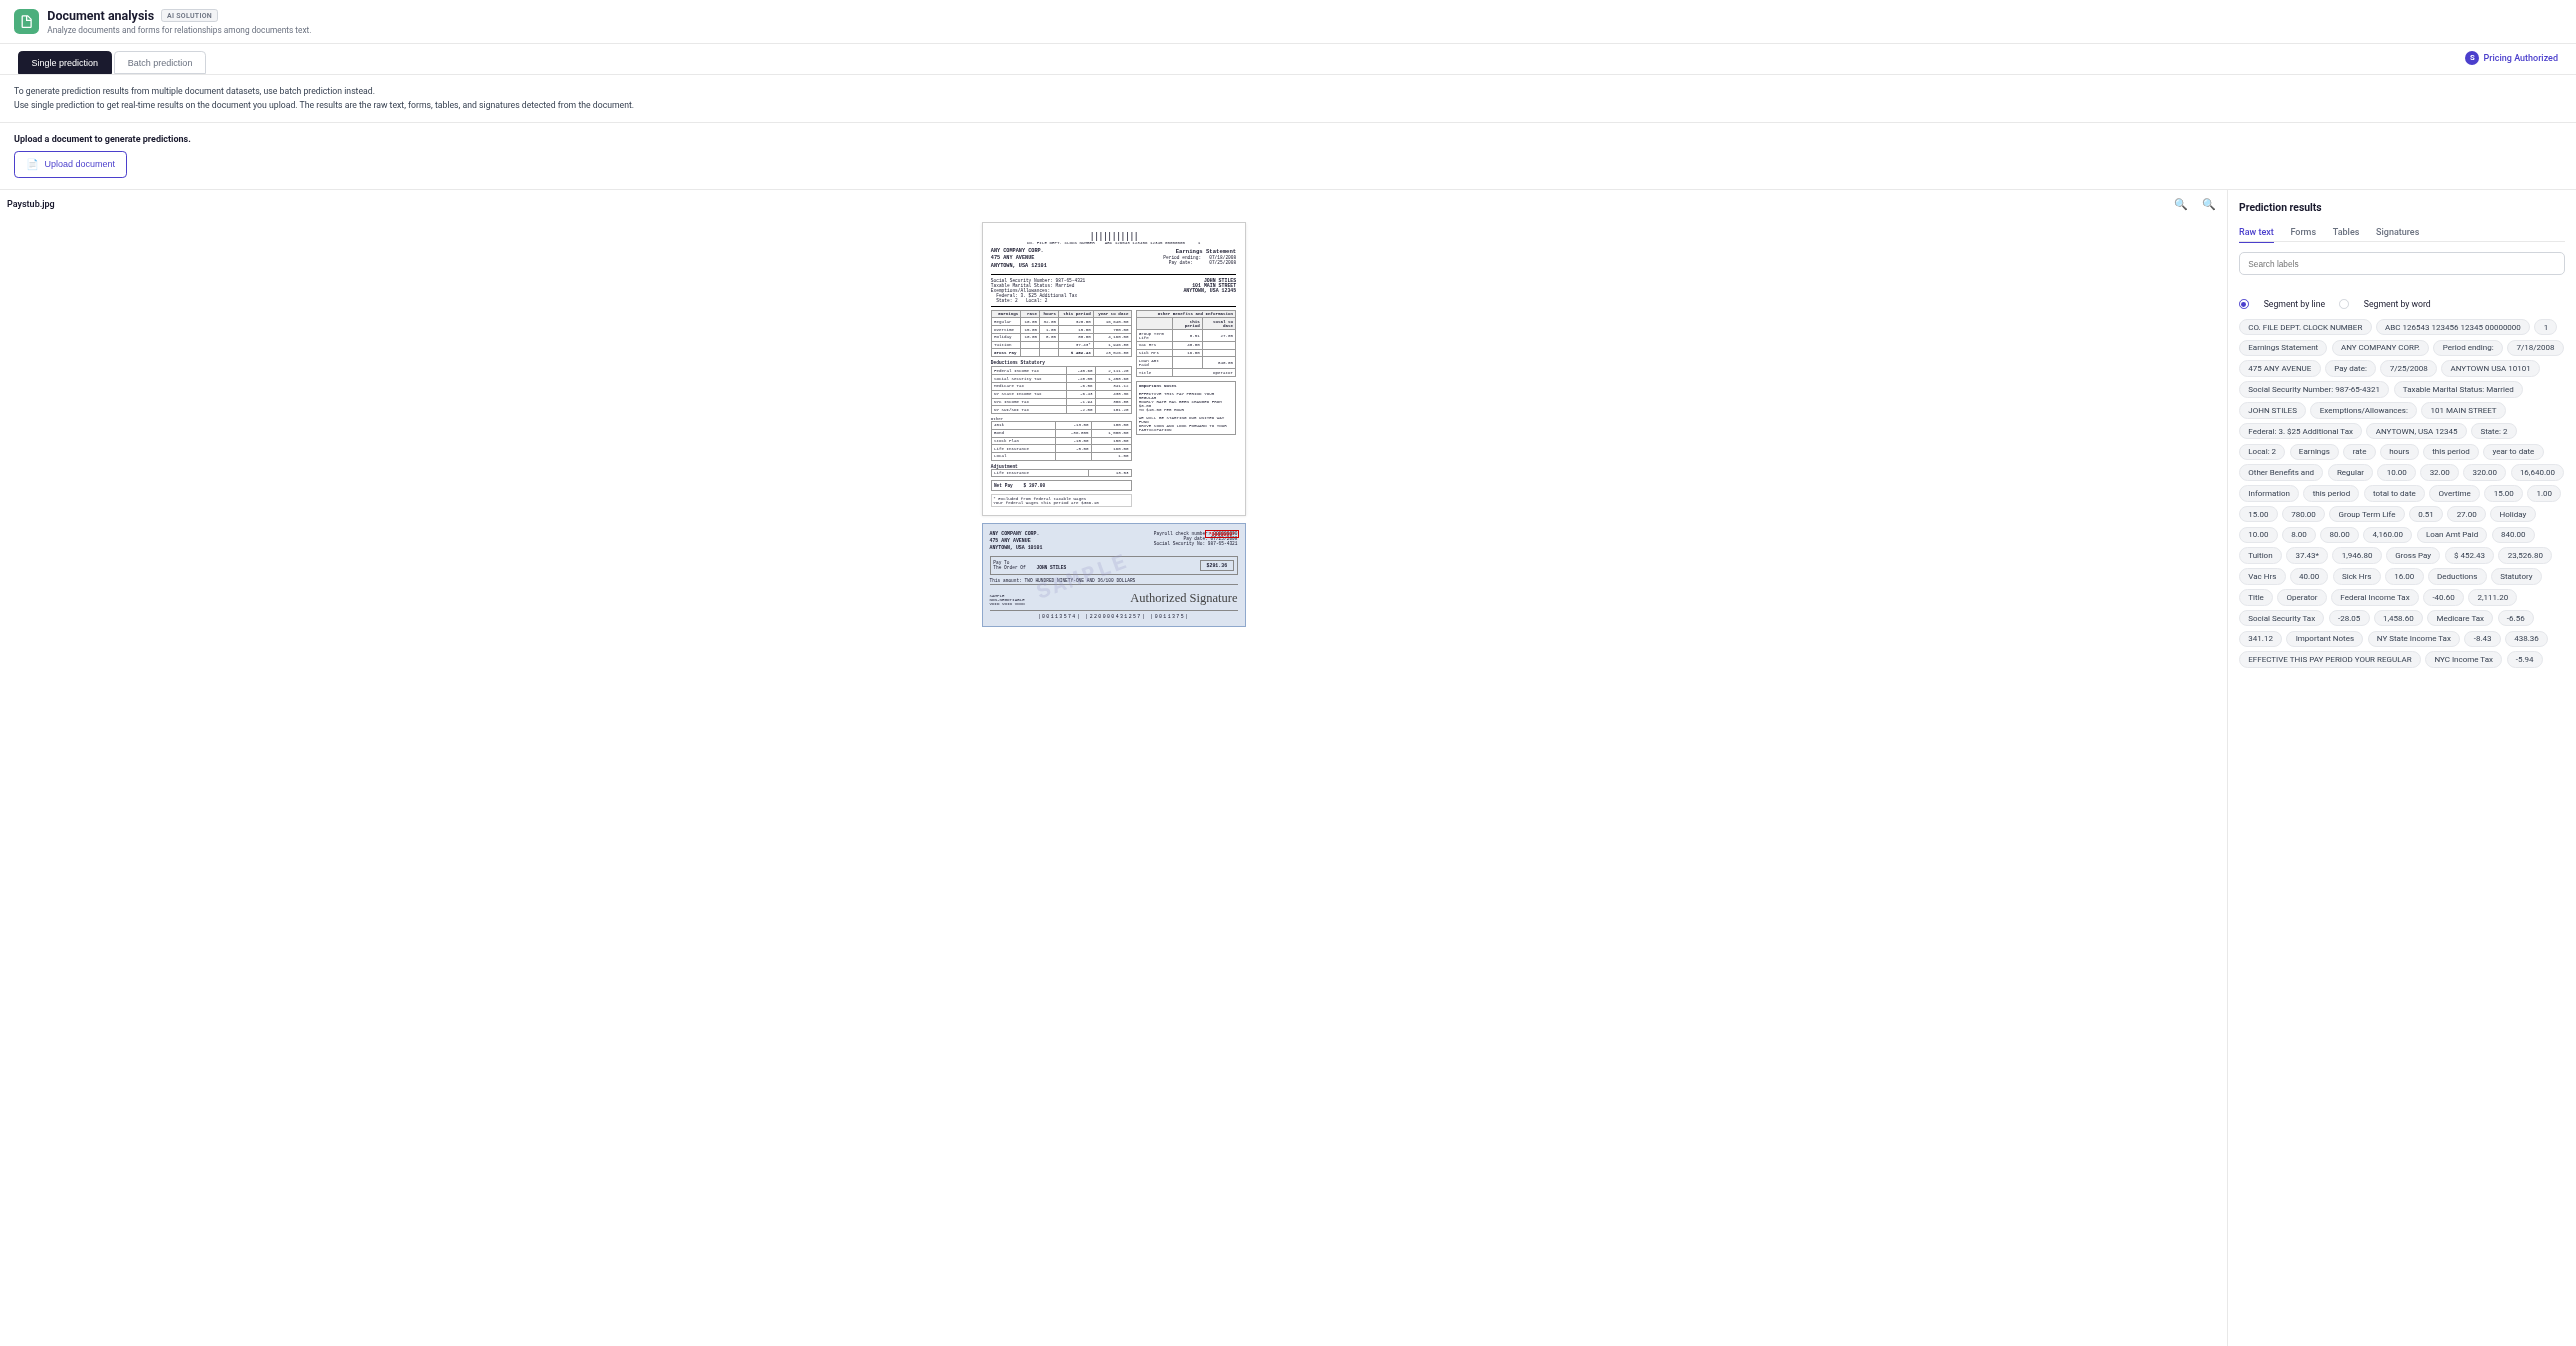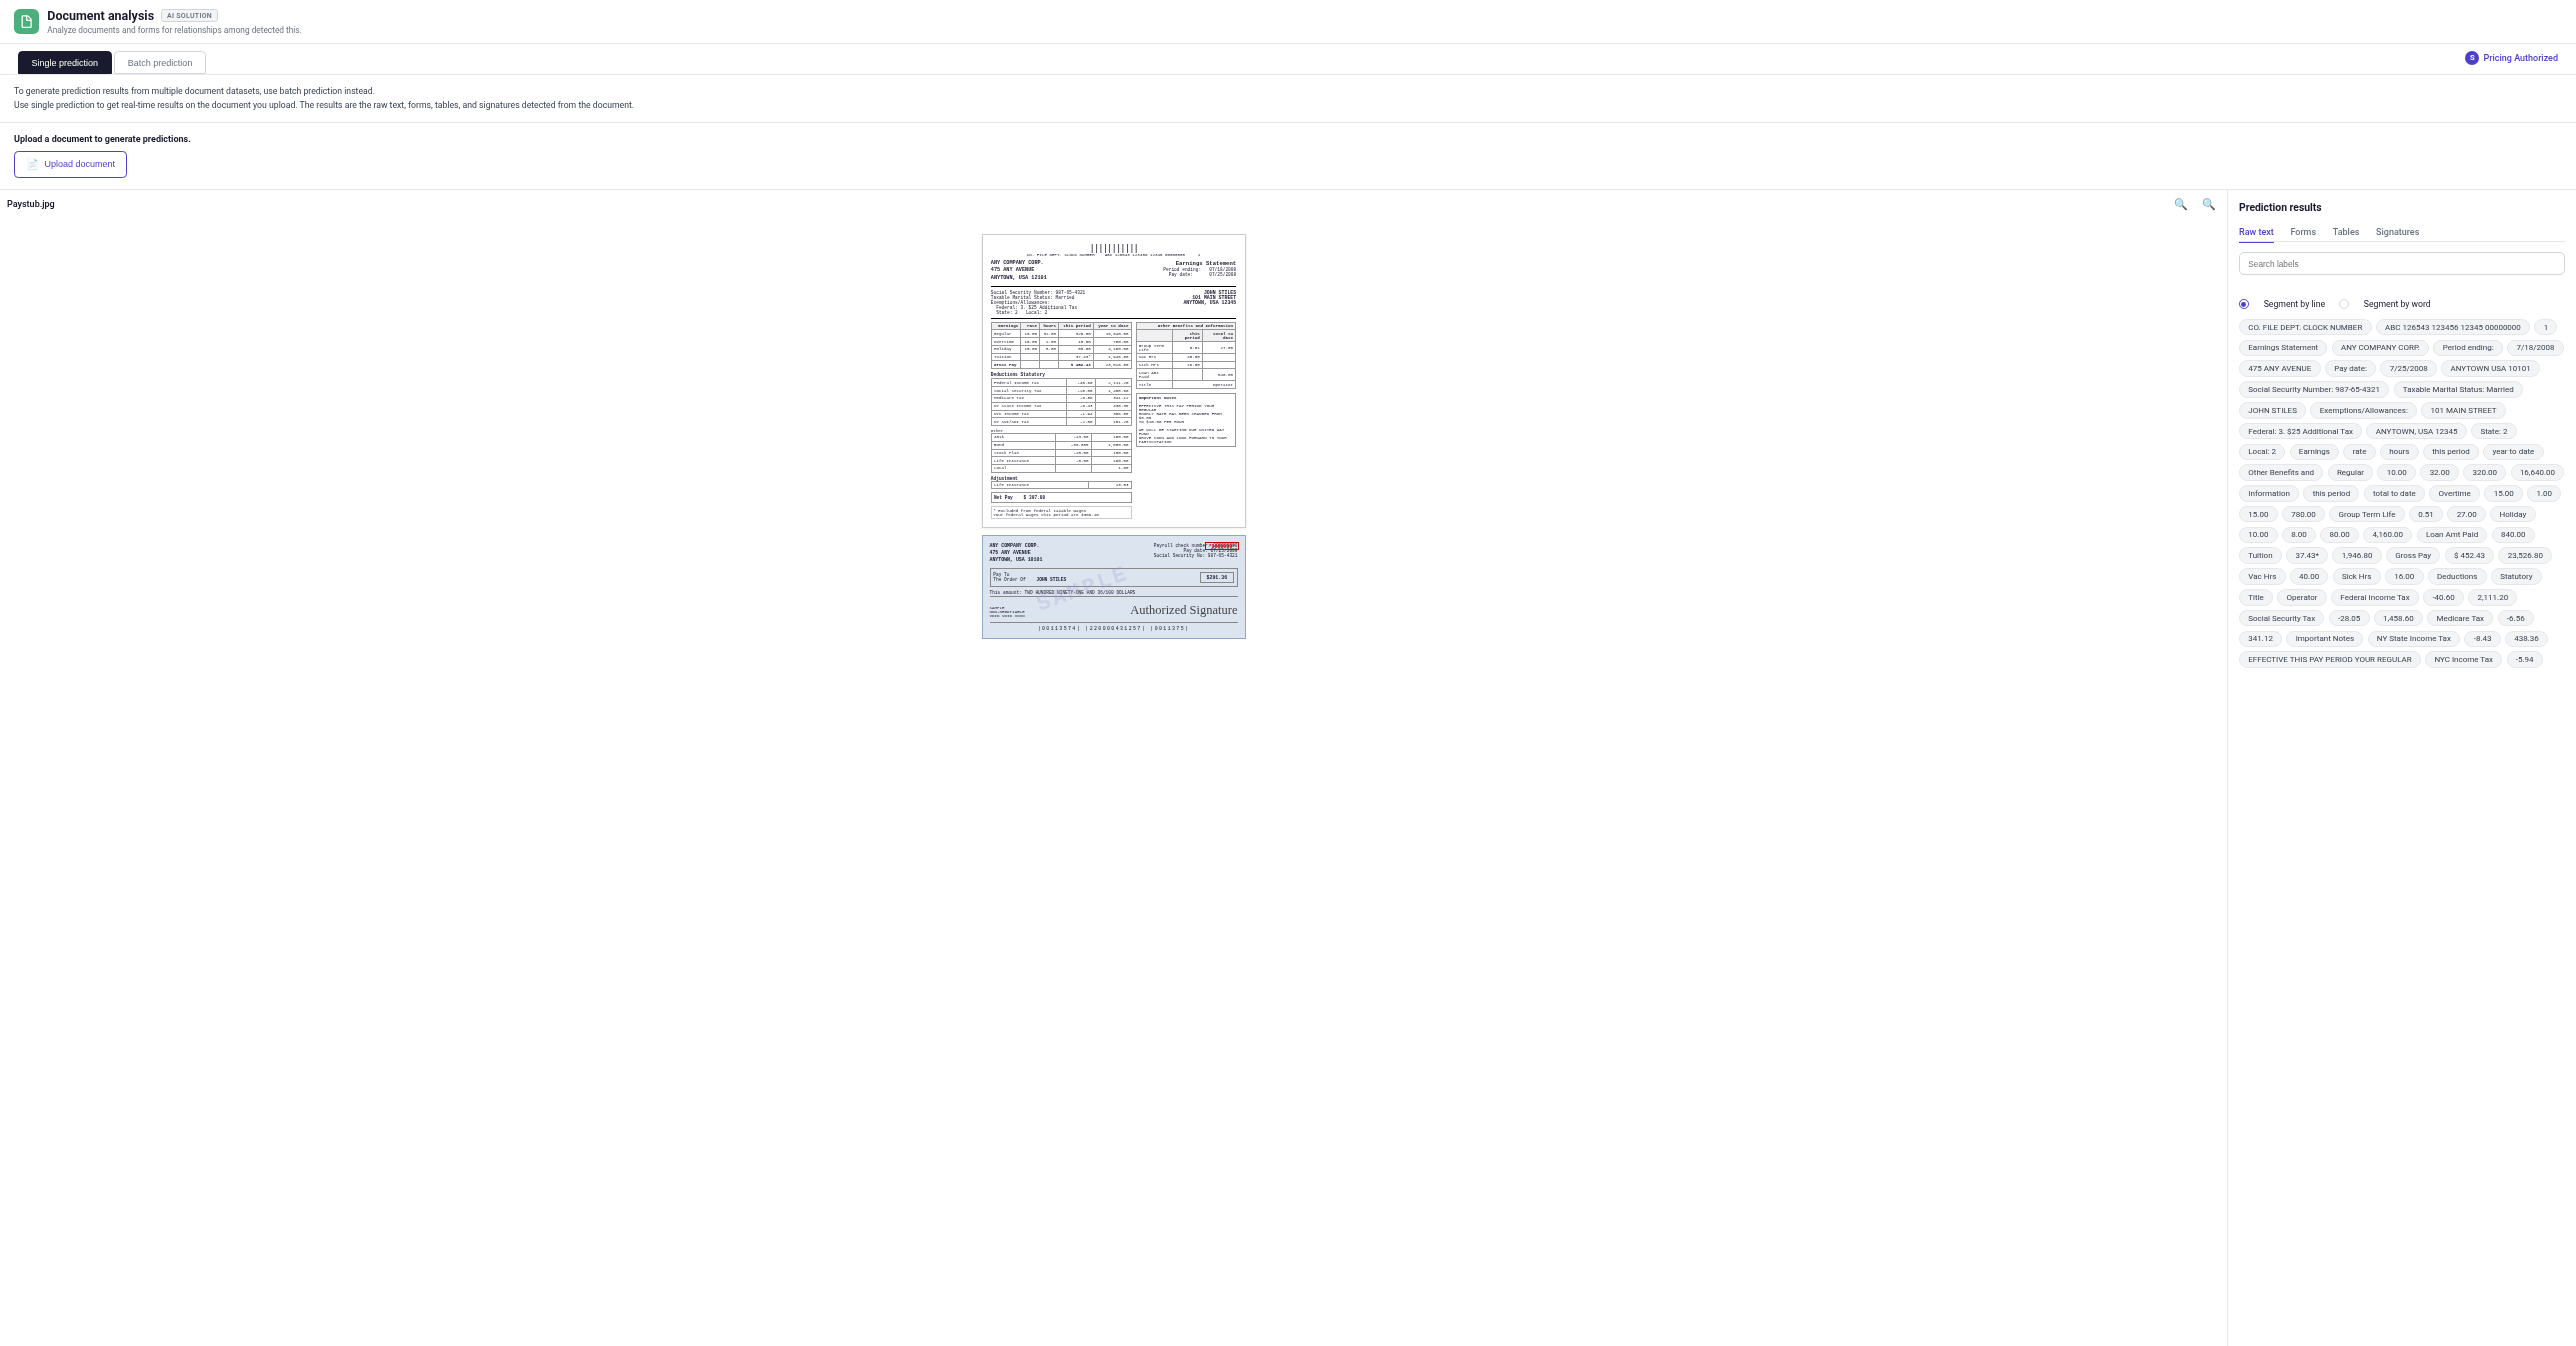--- a/index.html
+++ b/index.html
@@ -30,21 +30,21 @@
     .upload-section { padding: 11px 14px; border-bottom: 0.7px solid #e8e8e8; }
     .upload-label { font-size: 9px; font-weight: 700; color: #1a1a2e; margin-bottom: 7px; }
     .upload-btn { display: flex; align-items: center; gap: 5.6px; border: 0.7px solid #4b3fcc; color: #4b3fcc; background: #fff; padding: 5.6px 11px; border-radius: 4.2px; font-size: 9px; font-weight: 500; cursor: pointer; }
     .upload-btn-icon { font-size: 10.4px; }
 
     
     .main-content { display: flex; height: calc(100vh - 146px); }
 
     
     .doc-viewer { flex: 1; border-right: 0.7px solid #e8e8e8; padding: 7px; position: relative; overflow: hidden; }
-    .doc-viewer-header { display: flex; justify-content: space-between; align-items: center; margin-bottom: 22px; gap: 39px; }
+    .doc-viewer-header { display: flex; justify-content: space-between; align-items: center; margin-bottom: 10px; gap: 39px; }
     .doc-filename { font-size: 9px; font-weight: 600; color: #1a1a2e; }
     .doc-zoom-controls { display: flex; gap: 5.6px; }
     .zoom-btn { background: none; border: none; cursor: pointer; color: #6b7280; font-size: 11px; padding: 1.4px 4.2px; }
     .zoom-btn.active { color: #4b3fcc; }
 
     .doc-pages { display: flex; flex-direction: column; gap: 7px; overflow-y: auto; height: calc(100% - 28px); align-items: center; }
 
     
     .paystub-page { background: #fff; border: 0.7px solid #ccc; width: 264px; padding: 8.3px; font-size: 4.9px; font-family: 'Courier New', monospace; position: relative; box-shadow: 0 0.7px 2.8px rgba(0,0,0,0.1); }
 
@@ -102,21 +102,21 @@
   <div class="header-icon">
     <svg viewBox="0 0 24 24">
       <path d="M14 2H6a2 2 0 00-2 2v16a2 2 0 002 2h12a2 2 0 002-2V8l-6-6zm-1 1.5L18.5 9H13V3.5zM6 20V4h5v7h7v9H6z"></path>
     </svg>
   </div>
   <div class="header-title-block">
     <div class="header-title">
       <span>Document analysis</span>
       <span class="header-badge">AI SOLUTION</span>
     </div>
-    <div class="header-subtitle">Analyze documents and forms for relationships among detected this.</div>
+    <div class="header-subtitle">Analyze documents and forms for relationships among documents text.</div>
   </div>
 </div>
 
 <div class="tabs-bar">
   <div class="tabs-left">
     <button class="tab-btn active">Single prediction</button>
     <button class="tab-btn">Batch prediction</button>
   </div>
   <div class="pricing-link">
     <div class="pricing-link-icon">S</div>

